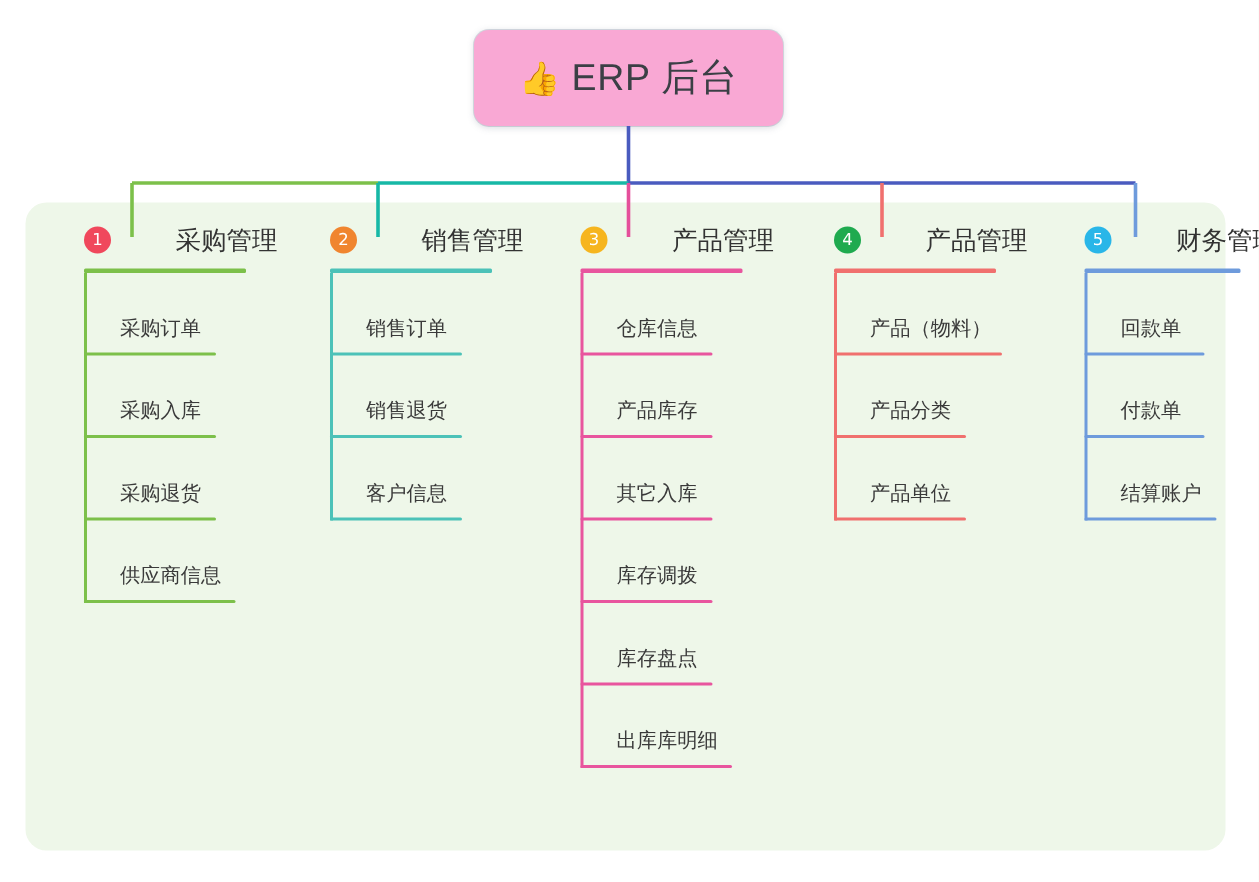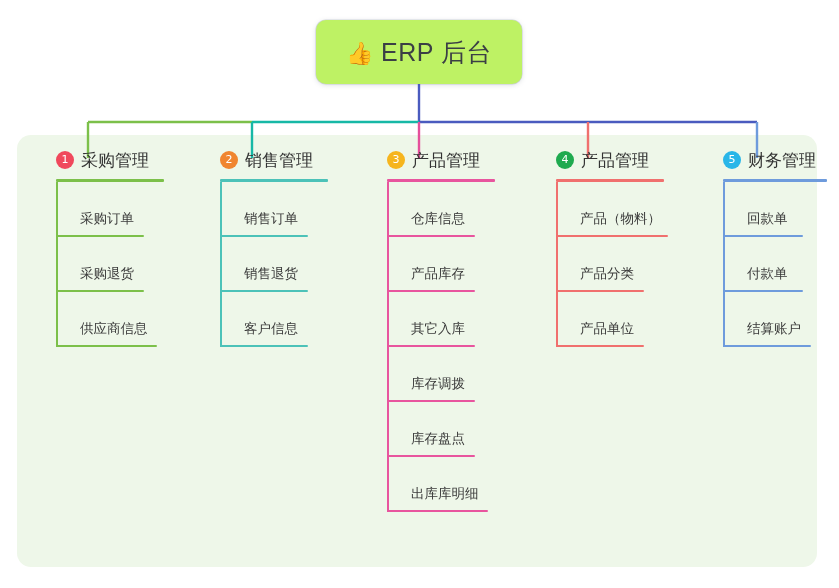--- a/index.html
+++ b/index.html
@@ -16,21 +16,21 @@
     color: #333333;
   }
 
   
   #root-node {
     position: absolute;
     left: 316px;
     top: 20px;
     width: 206px;
     height: 64px;
-    background: #bef264;
+    background: #f9a8d4;
     border-radius: 10px;
     box-shadow: 0 1px 5px rgba(90,100,120,0.22), 0 0 0 0.6px rgba(170,180,195,0.45);
     display: flex;
     align-items: center;
     justify-content: center;
     box-sizing: border-box;
   }
   #root-label {
     font-size: 25px;
     letter-spacing: 0.5px;
@@ -87,20 +87,21 @@
     line-height: 18px;
     text-align: center;
     margin-right: 7px;
     flex: 0 0 auto;
     font-family: "DejaVu Sans", sans-serif;
   }
   .col-title {
     font-size: 17px;
     color: #333333;
     line-height: 1;
+    margin-left: 36px;
   }
   .col-rule {
     height: 3px;
     margin-top: 6px;
     margin-left: 20px;
     border-radius: 1px;
   }
   .col-body {
     position: relative;
     margin-left: 20px;
@@ -167,20 +168,24 @@
         <div class="col-title">采购管理</div>
       </div>
       <div class="col-rule" style="background: rgb(124, 192, 74); width: 108px;"></div>
       <div class="col-body">
         <div class="spine" style="background: rgb(124, 192, 74);"></div>
         <div class="leaf">
           <span class="leaf-text">采购订单</span>
           <span class="leaf-rule" style="background: rgb(124, 192, 74); width: 88px;"></span>
         </div>
         <div class="leaf">
+          <span class="leaf-text">采购入库</span>
+          <span class="leaf-rule" style="background: rgb(124, 192, 74); width: 88px;"></span>
+        </div>
+        <div class="leaf">
           <span class="leaf-text">采购退货</span>
           <span class="leaf-rule" style="background: rgb(124, 192, 74); width: 88px;"></span>
         </div>
         <div class="leaf">
           <span class="leaf-text">供应商信息</span>
           <span class="leaf-rule" style="background: rgb(124, 192, 74); width: 101px;"></span>
         </div>
       </div>
     </div>
     <div class="column" style="left: 200px;">

